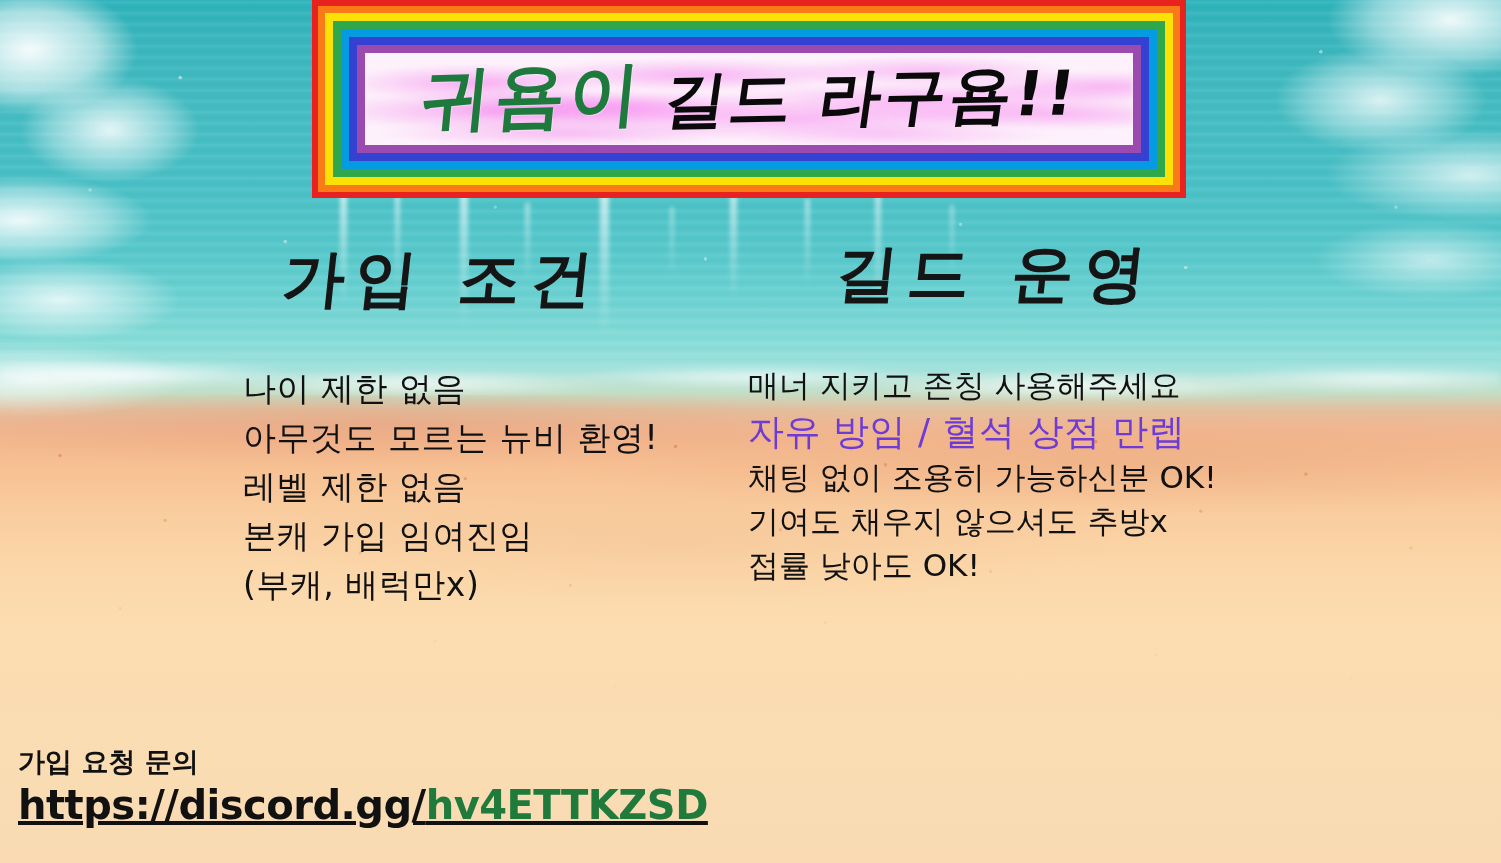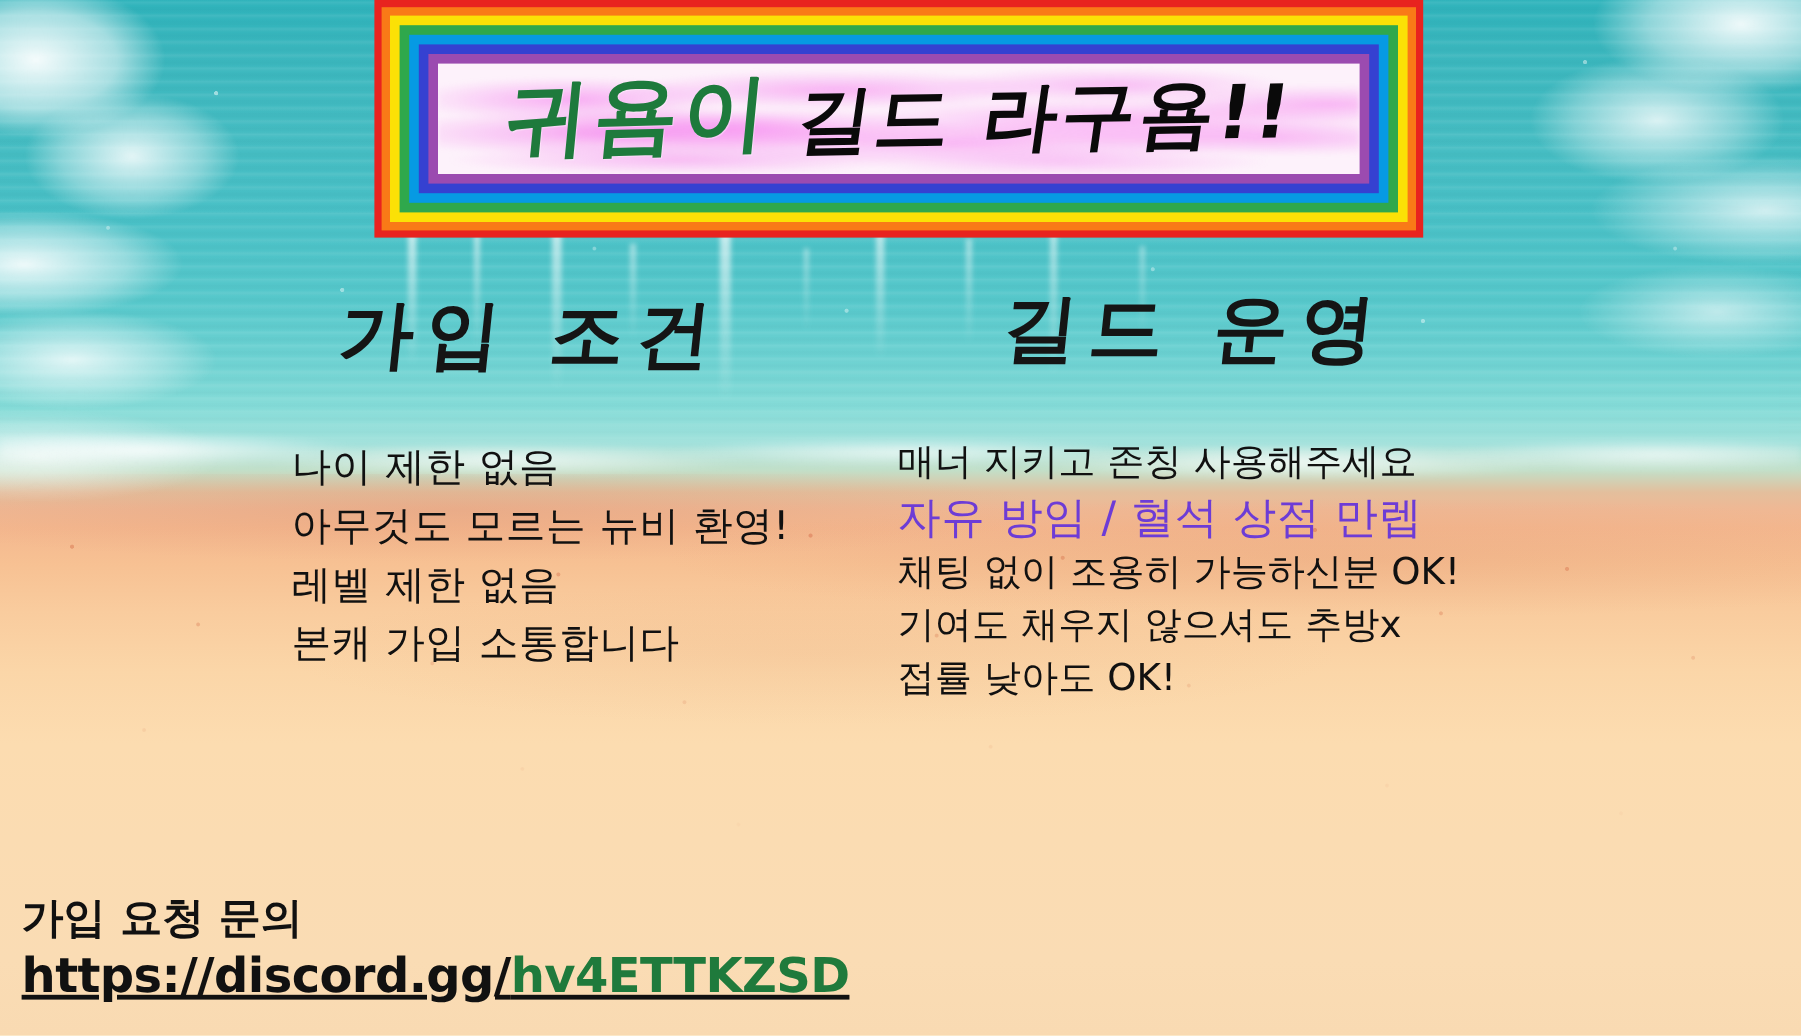--- a/index.html
+++ b/index.html
@@ -236,21 +236,21 @@
   }
 
   
   .footer{position:absolute;}
   #footer-left{left:18px;top:748px;}
   #footer-right{left:748px;top:748px;}
   .footer-line{
     font-family:"DejaVu Sans","Liberation Sans",sans-serif;
     font-weight:700;color:#111;white-space:nowrap;line-height:1.05;
   }
-  #footer-left .footer-line{font-size:35px;margin-bottom:8px;}
+  #footer-left .footer-line{font-size:27px;margin-bottom:8px;}
   #footer-right .footer-line{font-size:33px;margin-bottom:9px;}
   .url-line{font-size:40px !important;letter-spacing:-.5px;text-decoration:underline;}
   .url-code{color:#1f7a3c;}
 </style>
 </head>
 <body>
 
 <div id="poster">
 
   <div class="bg-layer bg-base"></div>
@@ -280,21 +280,22 @@
     </div>
   </div>
 
   <div class="heading" id="heading-left">가입 조건</div>
   <div class="heading" id="heading-right">길드 운영</div>
 
   <div class="col" id="col-left">
     <div class="body-line">나이 제한 없음</div>
     <div class="body-line">아무것도 모르는 뉴비 환영!</div>
     <div class="body-line">레벨 제한 없음</div>
-    <div class="body-line">본캐 가입 소통합니다</div>
+    <div class="body-line">본캐 가입 임여진임</div>
+    <div class="body-line">(부캐, 배럭만x)</div>
   </div>
 
   <div class="col" id="col-right">
     <div class="body-line">매너 지키고 존칭 사용해주세요</div>
     <div class="body-line accent">자유 방임 / 혈석 상점 만렙</div>
     <div class="body-line">채팅 없이 조용히 가능하신분 OK!</div>
     <div class="body-line">기여도 채우지 않으셔도 추방x</div>
     <div class="body-line">접률 낮아도 OK!</div>
   </div>
 

